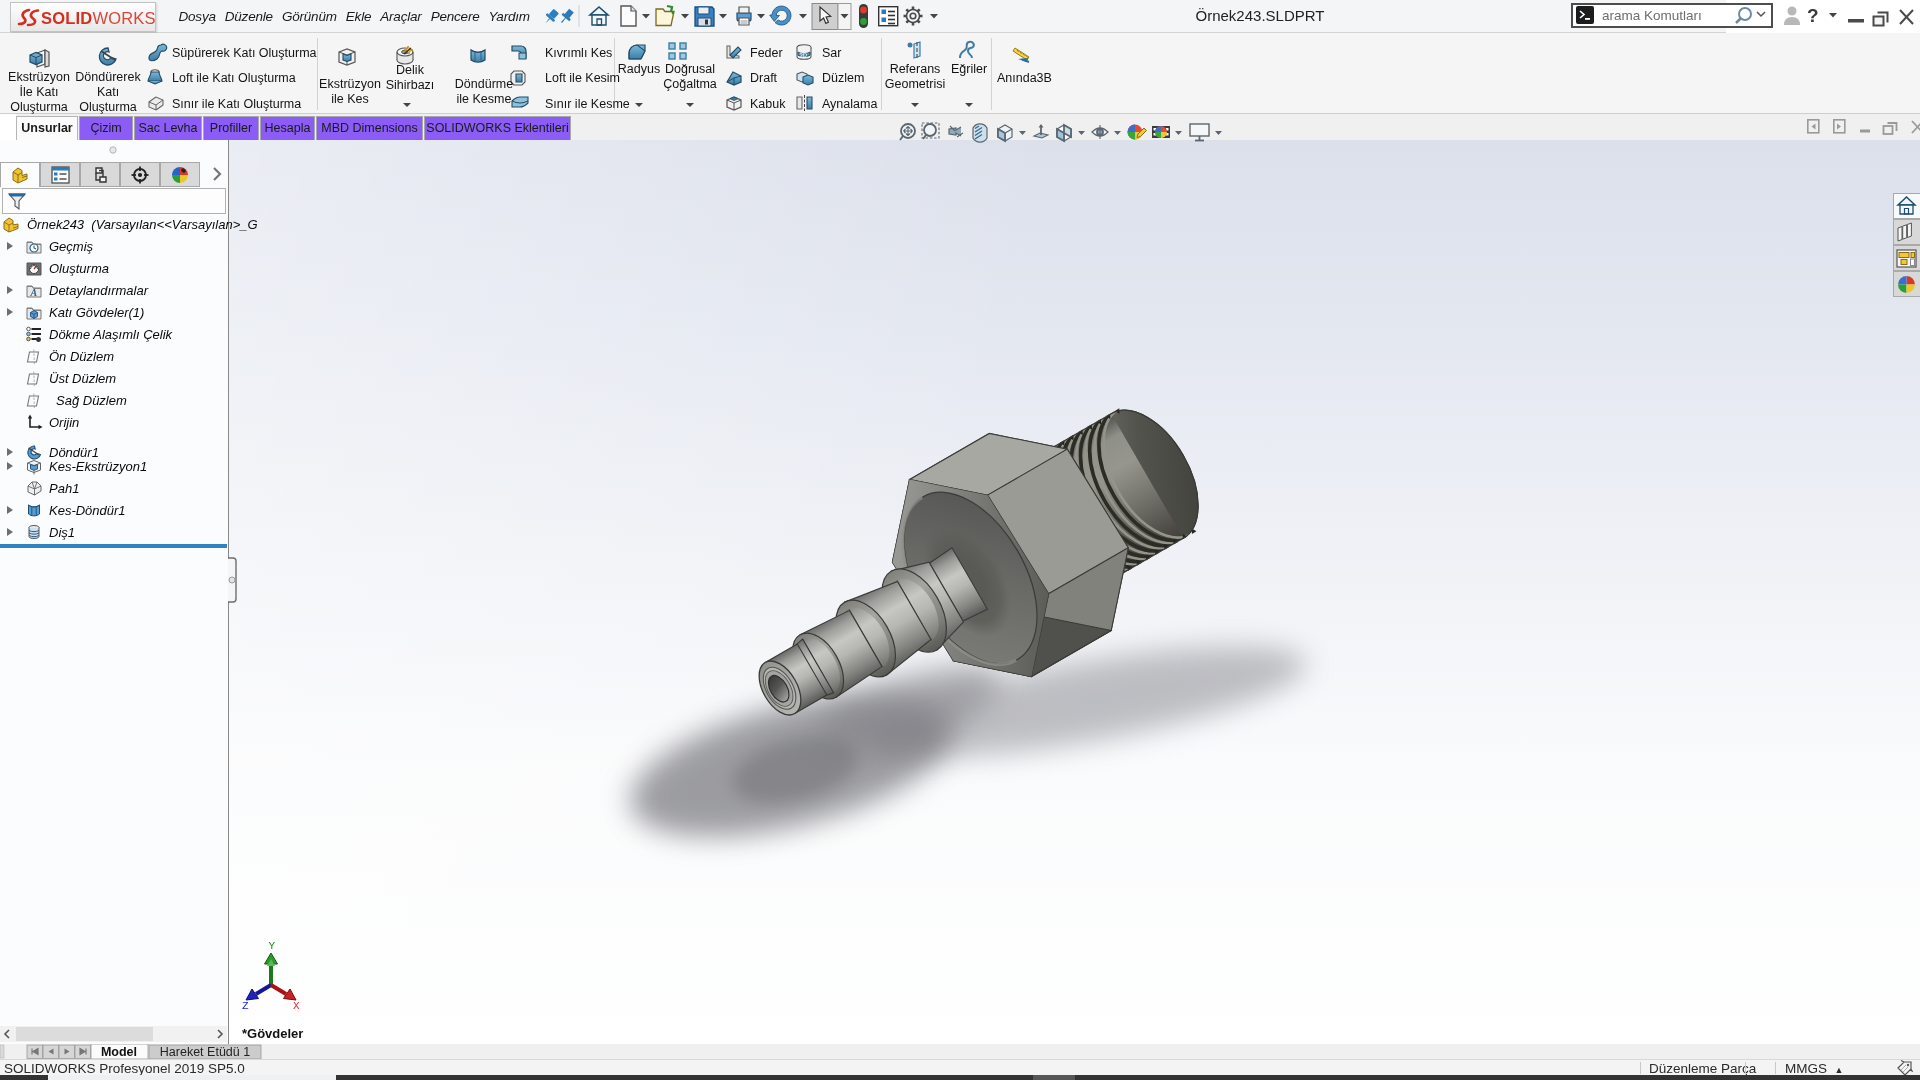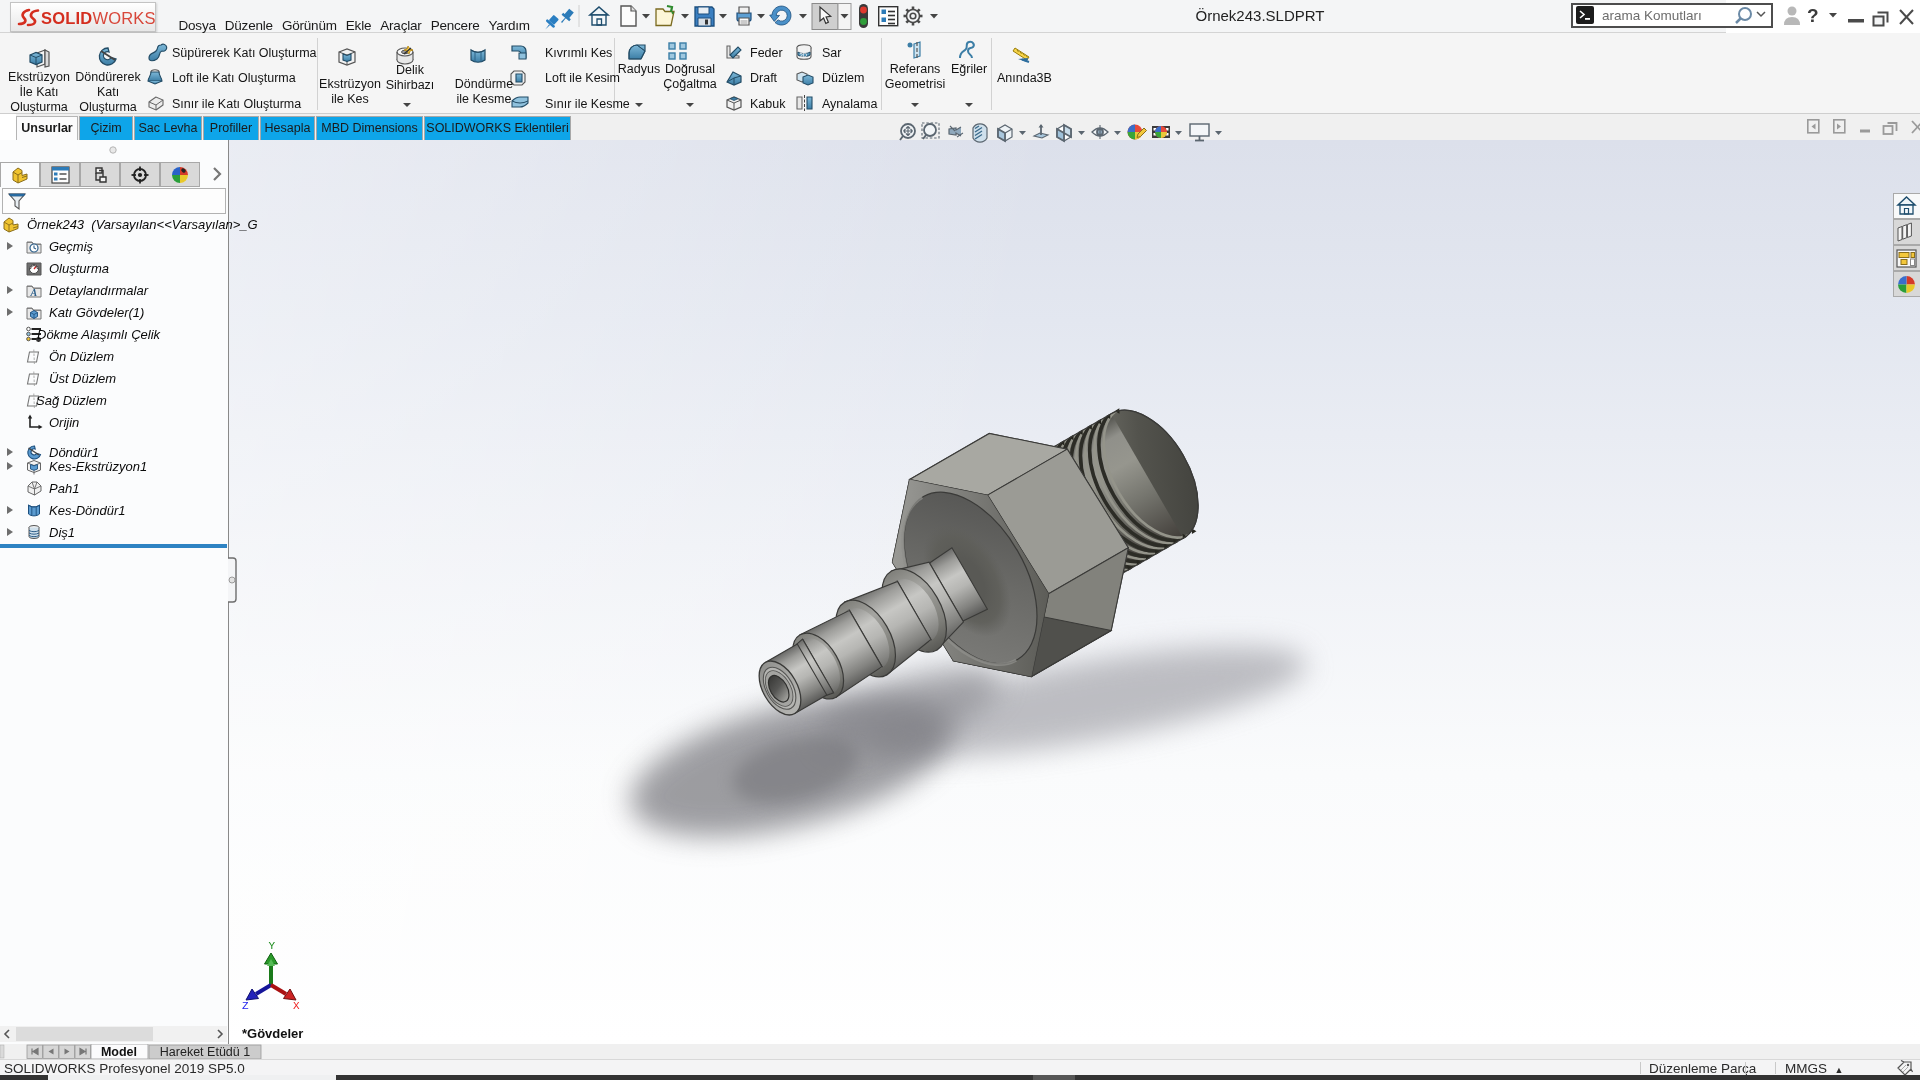--- a/index.html
+++ b/index.html
@@ -1,28 +1,28 @@
 <!DOCTYPE html>
 <html><head><meta charset="utf-8">
 <style>
 *{margin:0;padding:0;box-sizing:border-box;}
 html,body{width:1920px;height:1080px;overflow:hidden;font-family:"Liberation Sans",sans-serif;background:#fff;}
 #titlebar{position:absolute;left:0;top:0;width:1726px;height:33px;background:#f4f5f6;border-bottom:1px solid #d4d4d4;}
 #logo{position:absolute;left:10px;top:2px;width:146px;height:30px;background:linear-gradient(#ffffff,#e7e7e7);border:1px solid #c3c3c3;box-shadow:1px 1px 2px rgba(0,0,0,.15);}
-#tmenu{position:absolute;left:174px;top:0;height:33px;display:flex;align-items:flex-end;}
+#tmenu{position:absolute;left:174px;top:0;height:33px;display:flex;align-items:center;font-style:italic;}
 #tmenu span{padding:0 4.5px;font-size:13.5px;letter-spacing:-0.2px;color:#1a1a1a;}
 #title{position:absolute;top:7px;left:1150px;width:220px;text-align:center;font-size:15px;color:#222;}
 #search{position:absolute;left:1571px;top:3px;width:202px;height:25px;background:#fff;border:2px solid #4d4d4d;text-align:center;}
 #ribbon{position:absolute;left:0;top:33px;width:1920px;height:81px;background:#f5f5f5;border-bottom:1px solid #cecece;}
 .rsep{position:absolute;top:5px;width:1px;height:72px;background:#d2d2d2;}
 .bigtxt{position:absolute;font-size:12.5px;color:#141414;text-align:center;line-height:15px;width:120px;}
 .smtxt{position:absolute;font-size:12.5px;color:#141414;white-space:nowrap;}
 .dd{position:absolute;width:0;height:0;border-left:4px solid transparent;border-right:4px solid transparent;border-top:4px solid #444;}
 #tabrow{position:absolute;left:16px;top:114px;width:1920px;height:26px;background:#f0f0f0;}
-.rtab{position:absolute;top:2px;height:24px;background:#0ea5e9;border:1px solid #a8a8a8;border-bottom:none;font-size:12.5px;color:#1a1a1a;text-align:center;line-height:22px;white-space:nowrap;overflow:hidden;}
+.rtab{position:absolute;top:2px;height:24px;background:#8b5cf6;border:1px solid #a8a8a8;border-bottom:none;font-size:12.5px;color:#1a1a1a;text-align:center;line-height:22px;white-space:nowrap;overflow:hidden;}
 .rtab.act{background:#fbfbfc;font-weight:bold;border-color:#b5b5b5;}
 #viewport{position:absolute;left:229px;top:140px;width:1691px;height:904px;background:linear-gradient(100deg,rgba(255,255,255,0.4),rgba(255,255,255,0) 45%),linear-gradient(to bottom,#dce0eb 0%,#e3e7f0 20%,#eff1f6 45%,#fafbfc 70%,#ffffff 100%);overflow:hidden;}
 #leftpanel{position:absolute;left:0;top:140px;width:229px;height:904px;background:#fbfcfd;border-right:1px solid #898989;}
 .ptab{position:absolute;top:22px;width:40px;height:25px;background:#d9d9d9;border:1px solid #a8a8a8;}
 .ptab.act{background:#fbfcfd;border-bottom:none;}
 #filterbox{position:absolute;left:2px;top:48px;width:224px;height:26px;background:#fdfdfd;border:1px solid #b2b2b2;}
 .trow{position:absolute;left:0;width:229px;height:22px;font-size:13px;color:#0a0a0a;white-space:nowrap;font-style:italic;}
 .trow .txt{position:absolute;left:49px;top:3px;}
 .arr{position:absolute;left:7px;top:6px;width:0;height:0;border-top:4.5px solid transparent;border-bottom:4.5px solid transparent;border-left:6px solid #6e6e6e;}
 #bluebar{position:absolute;left:0;top:404px;width:227px;height:4px;background:#2e83c3;}
@@ -672,42 +672,42 @@
           <circle cx="2.5" cy="13" r="1.8" fill="#f0c430" stroke="#555"></circle>
           <line x1="5.5" y1="13" x2="11" y2="13" stroke="#222" stroke-width="2"></line>
           <g fill="none" stroke="#333" stroke-width="1">
             <circle cx="12.5" cy="13.5" r="2"></circle>
             <line x1="12.5" y1="11" x2="12.5" y2="16"></line>
             <line x1="10" y1="13.5" x2="15" y2="13.5"></line>
             <line x1="10.8" y1="11.8" x2="14.2" y2="15.2"></line>
             <line x1="10.8" y1="15.2" x2="14.2" y2="11.8"></line>
           </g>
         </svg>
-        <span class="txt" style="left:37px">Dökme Alaşımlı Çelik</span>
+        <span class="txt" style="left:49px">Dökme Alaşımlı Çelik</span>
       </div>
   <div class="trow" style="top:206px">
         <svg width="17" height="17" viewBox="0 0 17 17" style="position:absolute;left:26px;top:2px">
           <path d="M3.5,4 h9 l-2,10 h-9 z" fill="none" stroke="#777" stroke-width="1.1"></path>
           <path d="M7.8,1.5 l0.6,15" stroke="#999" stroke-width="0.8" stroke-dasharray="2.5,1.5"></path>
         </svg>
         <span class="txt" style="left:49px">Ön Düzlem</span>
       </div>
   <div class="trow" style="top:228px">
         <svg width="17" height="17" viewBox="0 0 17 17" style="position:absolute;left:26px;top:2px">
           <path d="M3.5,4 h9 l-2,10 h-9 z" fill="none" stroke="#777" stroke-width="1.1"></path>
           <path d="M7.8,1.5 l0.6,15" stroke="#999" stroke-width="0.8" stroke-dasharray="2.5,1.5"></path>
         </svg>
         <span class="txt" style="left:49px">Üst Düzlem</span>
       </div>
   <div class="trow" style="top:250px">
         <svg width="17" height="17" viewBox="0 0 17 17" style="position:absolute;left:26px;top:2px">
           <path d="M3.5,4 h9 l-2,10 h-9 z" fill="none" stroke="#777" stroke-width="1.1"></path>
           <path d="M7.8,1.5 l0.6,15" stroke="#999" stroke-width="0.8" stroke-dasharray="2.5,1.5"></path>
         </svg>
-        <span class="txt" style="left:36px">Sağ Düzlem</span>
+        <span class="txt" style="left:56px">Sağ Düzlem</span>
       </div>
   <div class="trow" style="top:272px">
         <svg width="17" height="17" viewBox="0 0 17 17" style="position:absolute;left:26px;top:2px">
           <path d="M4,2 v11 h11" fill="none" stroke="#222" stroke-width="1.6"></path>
           <path d="M4,0.5 l-2.2,4 h4.4 z" fill="#222"></path>
           <path d="M16.5,13 l-4,-2.2 v4.4 z" fill="#222"></path>
         </svg>
         <span class="txt" style="left:49px">Orijin</span>
       </div>
   <div class="trow" style="top:302px">

